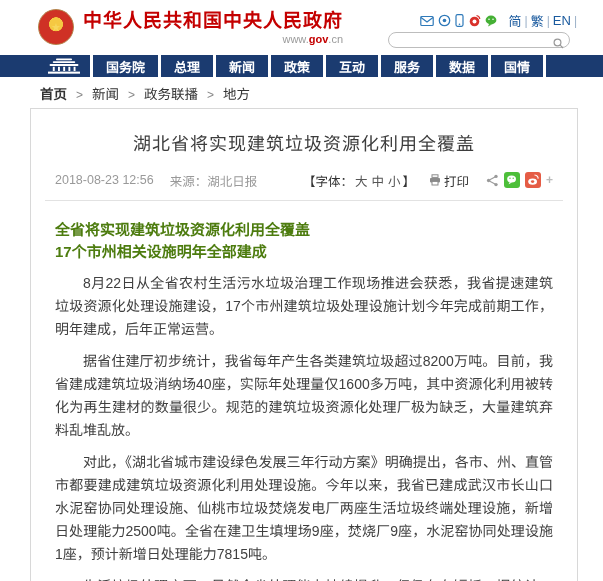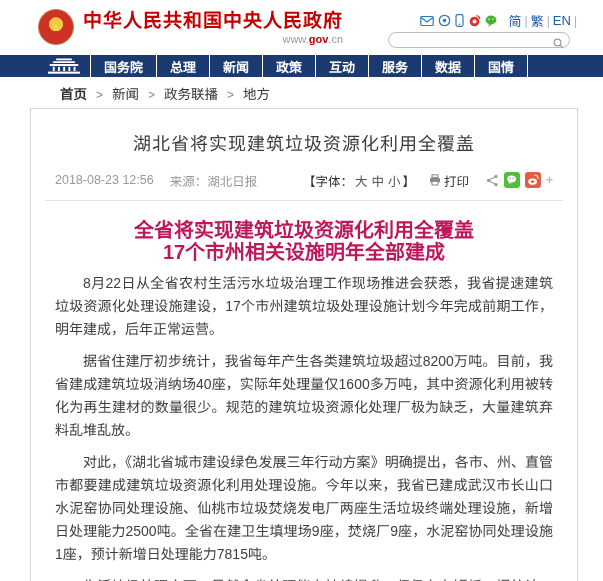--- a/index.html
+++ b/index.html
@@ -27,25 +27,25 @@
   .lang-sep { color:#9ab0c8; font-size:12px; padding:0 1px; }
   .search-box { margin-top:4px; position:relative; width:182px; height:16px;
     border:1px solid #bdbdbd; border-radius:9px; background:#fff; }
   .search-box input { position:absolute; left:8px; top:0; width:152px; height:14px;
     border:none; outline:none; font-size:11px; background:transparent; }
   .search-btn { position:absolute; right:5px; top:2px; cursor:pointer; }
 
   
   .main-nav { display:flex; align-items:stretch; height:22px; background:#1b3b70; padding-left:38px; }
   .nav-item { display:flex; align-items:center; padding:0 13px; color:#fff; font-size:13px;
-    font-weight:bold; text-decoration:none; border-right:1px solid #ffffff; cursor:pointer; white-space:nowrap; }
+    font-weight:bold; text-decoration:none; border-right:3px solid #ffffff; cursor:pointer; white-space:nowrap; }
   .nav-item.home { padding:0 10px; }
 
   
-  .breadcrumb { padding:6px 0 5px 60px; font-size:13.5px; color:#333; }
+  .breadcrumb { padding:6px 0 5px 40px; font-size:13.5px; color:#333; }
   .breadcrumb a { color:#333; text-decoration:none; cursor:pointer; }
   .bc-home { font-weight:bold; color:#000; }
   .bc-sep { color:#888; margin:0 9px; font-size:12px; }
   .bc-current { color:#333; }
 
   
   .article-box { margin-left:30px; width:548px; height:520px;
     border:1px solid #d8d8d8; background:#fff; }
   .article-title { text-align:center; font-size:18px; font-weight:500; color:#3d3d3d;
     margin:20px 16px 15px; letter-spacing:1px; }
@@ -59,21 +59,21 @@
   .font-control a { color:#555; text-decoration:none; cursor:pointer; margin:0 2px; }
   .print-link { display:inline-flex; align-items:center; color:#333; text-decoration:none;
     cursor:pointer; margin-left:14px; font-size:12.5px; }
   .print-link svg { margin-right:3px; }
   .share-group { display:inline-flex; align-items:center; margin-left:12px; }
   .share-group > * { margin-left:5px; cursor:pointer; display:inline-flex; }
   .share-plus { color:#bbb; font-size:12px; font-weight:bold; }
   .meta-divider { border:none; border-top:1px solid #e2e2e2; margin:10px 14px 2px; }
 
   .article-body { padding:2px 24px 20px; }
-  .subhead { text-align:center; font-weight:bold; color:#be185d; font-size:20px;
+  .subhead { font-weight:bold; color:#4d7c0f; font-size:15px;
     line-height:22px; margin:14px 0 8px; }
   .article-body p.para { font-size:14px; line-height:23px; color:#404040;
     text-indent:2em; margin:9px 0; text-align:justify; }
 </style>
 </head>
 <body>
 
 <div class="page">
 
   <header class="site-header">

